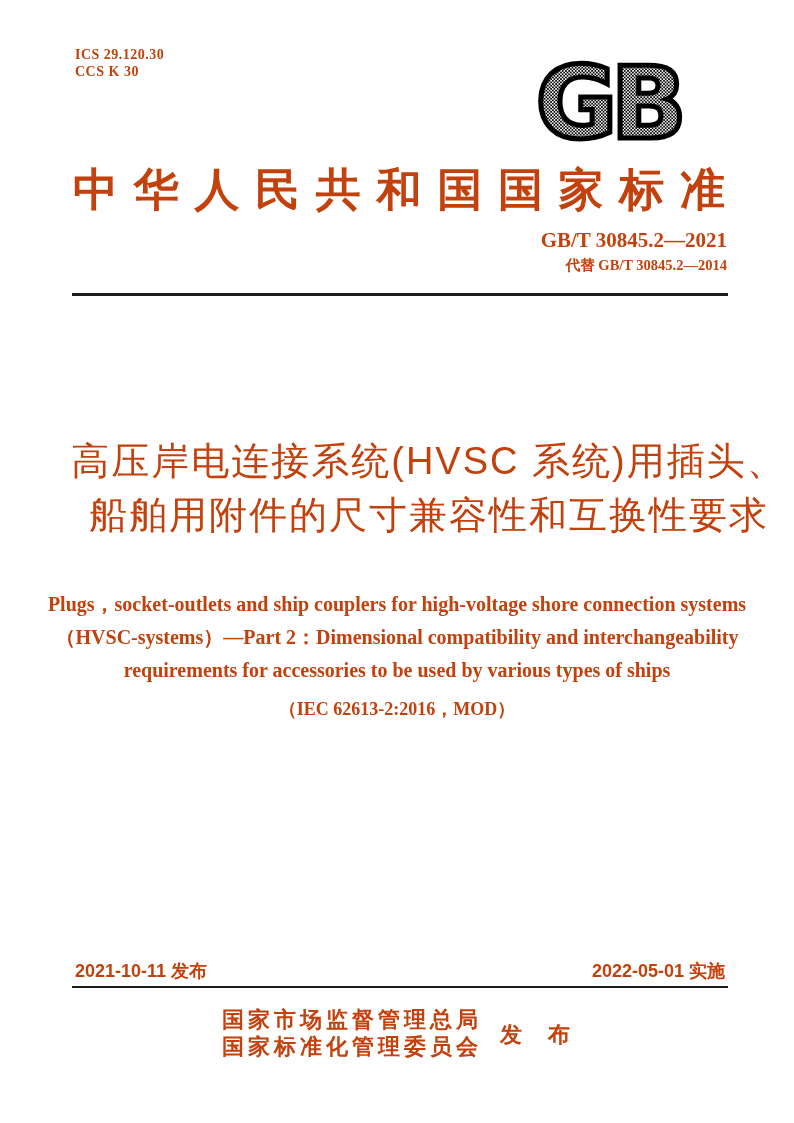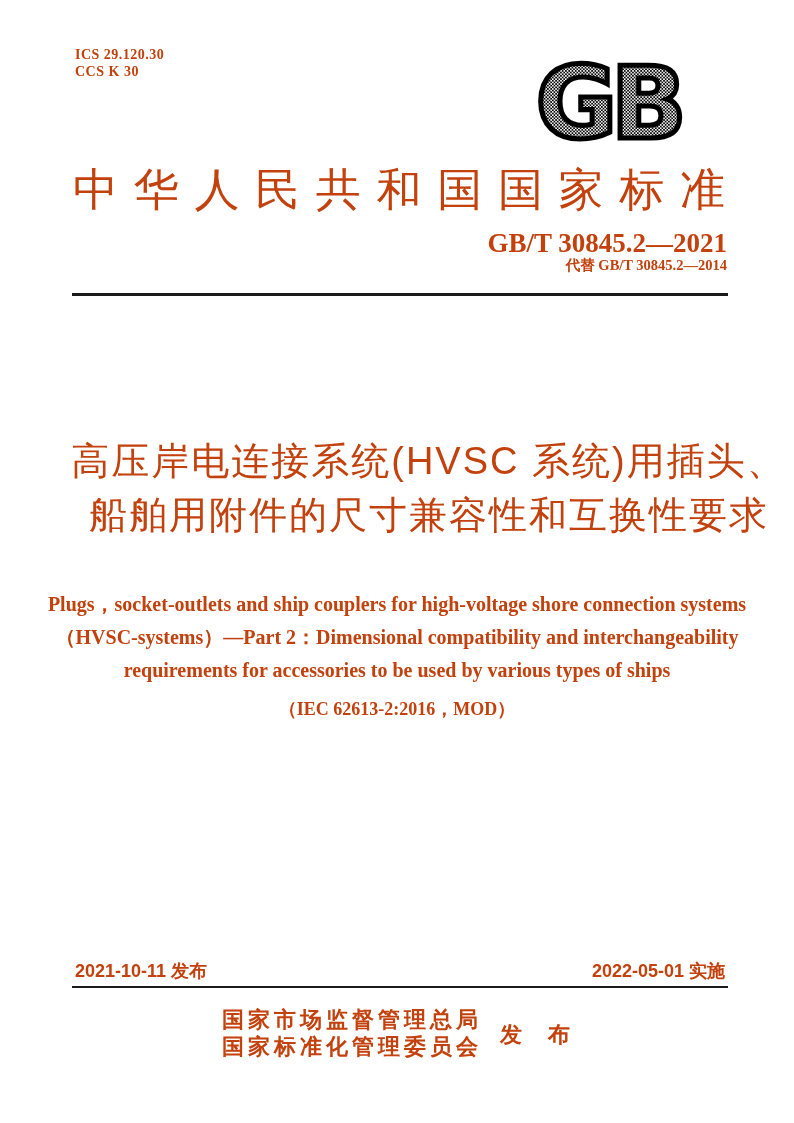--- a/index.html
+++ b/index.html
@@ -21,29 +21,29 @@
     letter-spacing:0.5px;
   }
 
   
   .gb-logo { position:absolute; left:516px; top:56px; width:184px; height:90px; }
   .gb-logo svg { display:block; width:100%; height:100%; }
 
   
   .country-title {
     position:absolute; left:73px; top:160px; width:652px;
-    font-size:45px; font-weight:normal;
+    font-size:45px; font-weight:bold;
     font-family:"Liberation Serif", serif;
     text-align:justify; text-align-last:justify;
     white-space:nowrap;
   }
 
   .std-number {
     position:absolute; right:67px; top:228px;
-    font-size:27px; font-weight:bold;
+    font-size:21px; font-weight:bold;
     font-family:"Liberation Serif", serif;
   }
   .replaces {
     position:absolute; right:67px; top:256px;
     font-size:14.5px; font-weight:bold;
     font-family:"Liberation Serif", serif;
   }
 
   .rule-top {
     position:absolute; left:72px; top:293px; width:656px; height:2.5px;

